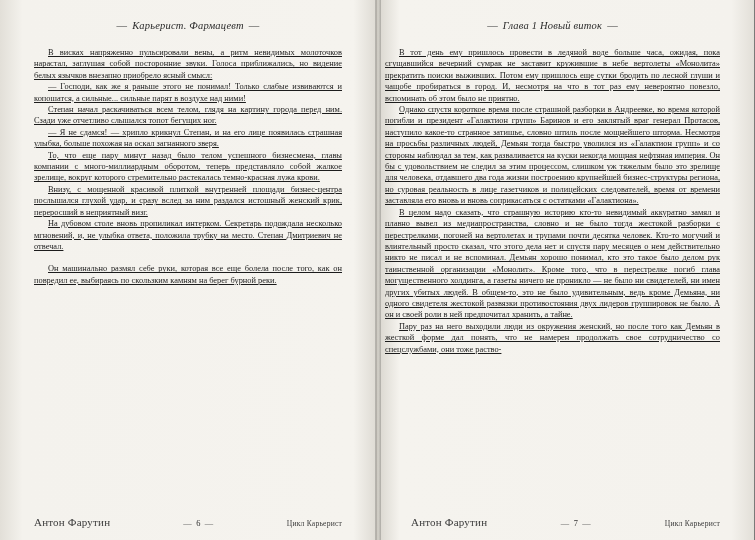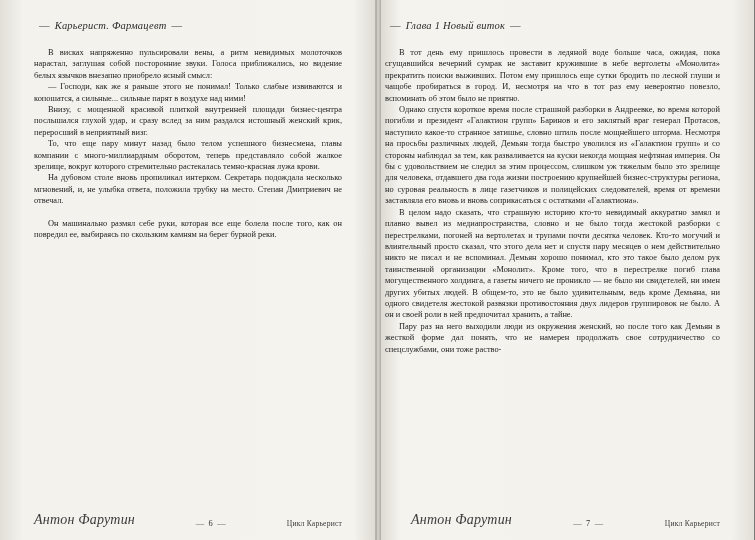--- a/index.html
+++ b/index.html
@@ -41,21 +41,21 @@
     position: absolute;
     left: 375px;
     top: 0;
     width: 6px;
     height: 540px;
     background: linear-gradient(to right, rgba(0,0,0,0.22), rgba(0,0,0,0.05) 40%, rgba(0,0,0,0.05) 60%, rgba(0,0,0,0.22));
     pointer-events: none;
     z-index: 5;
   }
   .runhead {
-    text-align: left;
+    text-align: center;
     font-style: italic;
     font-size: 10.5px;
     color: #2a2a2a;
     letter-spacing: 0.2px;
     margin: 2px 0 0 0;
     white-space: nowrap;
   }
   .runhead .dash {
     font-style: normal;
     padding: 0 5px;
@@ -65,37 +65,37 @@
     margin-top: 16px;
     font-size: 8.4px;
     line-height: 11.4px;
     text-align: justify;
     color: #1c1c1c;
     hyphens: auto;
   }
   .body-text p {
     margin: 0;
     text-indent: 14px;
+    text-decoration: underline;
   }
   .break {
     height: 11px;
   }
   .footer {
     position: absolute;
     bottom: 12px;
     left: 34px;
     right: 34px;
     display: flex;
     align-items: flex-end;
     font-size: 8px;
     color: #2e2e2e;
   }
   .footer .author-sig {
-    font-style: italic;
-    font-size: 14px;
+    font-size: 11px;
     letter-spacing: 0.2px;
     color: #3b3b3b;
     white-space: nowrap;
   }
   .footer .pageno {
     font-size: 8.4px;
     letter-spacing: 0.5px;
     white-space: nowrap;
   }
   .footer .pageno .tick {
@@ -121,22 +121,24 @@
 <div class="spread">
 
   <div class="page left">
     <div class="runhead">
       <span class="dash">—</span><span>Карьерист. Фармацевт</span><span class="dash">—</span>
     </div>
 
     <div class="body-text">
       <p>В висках напряженно пульсировали вены, а ритм невидимых молоточков нарастал, заглушая собой посторонние звуки. Голоса приближались, но видение белых язычков внезапно приобрело ясный смысл:</p>
       <p>— Господи, как же я раньше этого не понимал! Только слабые извиваются и копошатся, а сильные... сильные парят в воздухе над ними!</p>
+      <p>Степан начал раскачиваться всем телом, глядя на картину города перед ним. Сзади уже отчетливо слышался топот бегущих ног.</p>
+      <p>— Я не сдамся! — хрипло крикнул Степан, и на его лице появилась страшная улыбка, больше похожая на оскал загнанного зверя.</p>
+      <p>То, что еще пару минут назад было телом успешного бизнесмена, главы компании с много-миллиардным оборотом, теперь представляло собой жалкое зрелище, вокруг которого стремительно растекалась темно-красная лужа крови.</p>
       <p>Внизу, с мощенной красивой плиткой внутренней площади бизнес-центра послышался глухой удар, и сразу вслед за ним раздался истошный женский крик, переросший в неприятный визг.</p>
-      <p>То, что еще пару минут назад было телом успешного бизнесмена, главы компании с много-миллиардным оборотом, теперь представляло собой жалкое зрелище, вокруг которого стремительно растекалась темно-красная лужа крови.</p>
       <p>На дубовом столе вновь пропиликал интерком. Секретарь подождала несколько мгновений, и, не улыбка ответа, положила трубку на место. Степан Дмитриевич не отвечал.</p>
       <div class="break"></div>
       <p>Он машинально размял себе руки, которая все еще болела после того, как он повредил ее, выбираясь по скользким камням на берег бурной реки.</p>
     </div>
 
     <div class="footer">
       <div class="foot-row">
         <span class="author-sig">Антон Фарутин</span>
         <span class="pageno"><span class="tick">—</span><span>6</span><span class="tick">—</span></span>
         <span class="book-sig">Цикл Карьерист</span>

